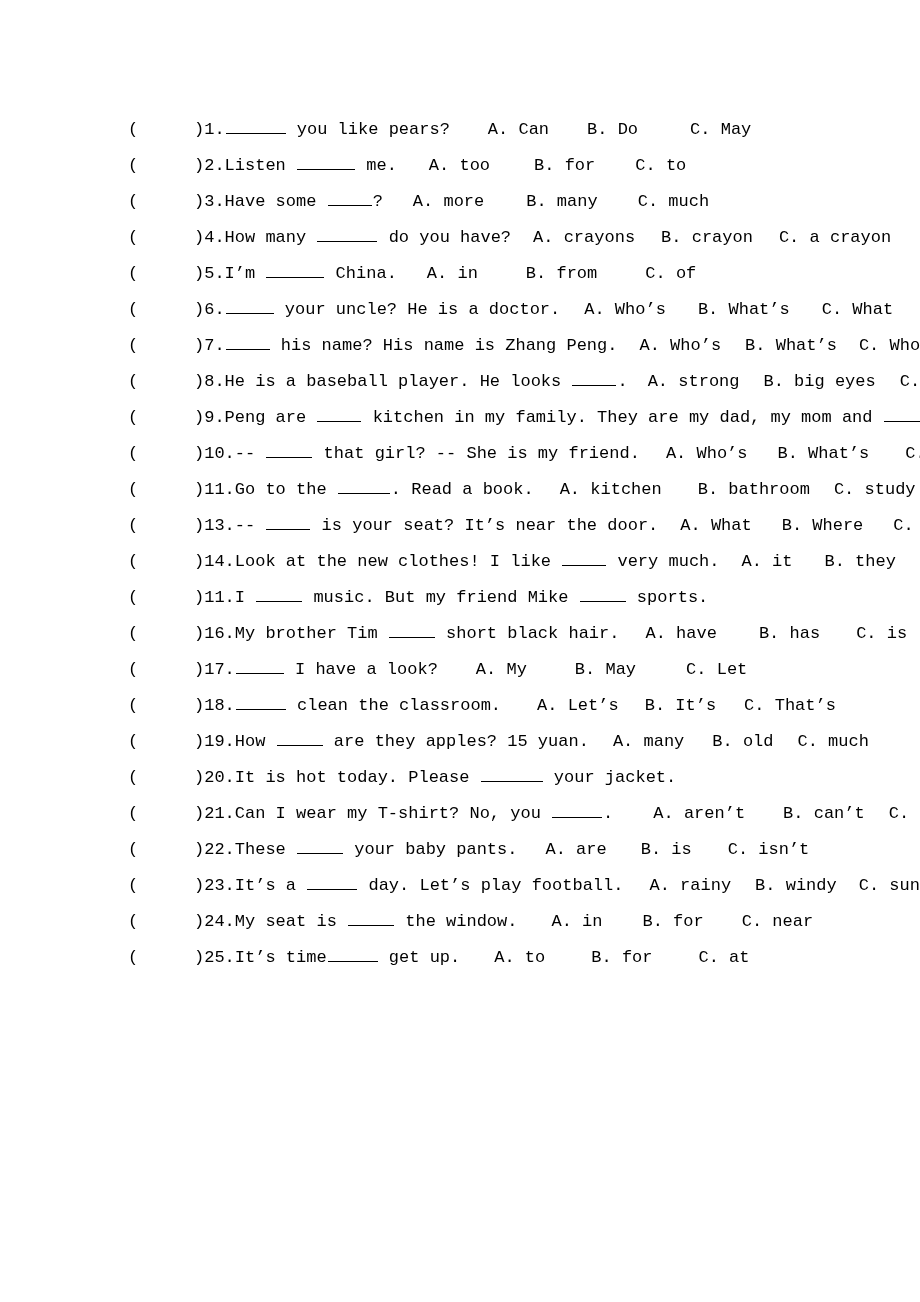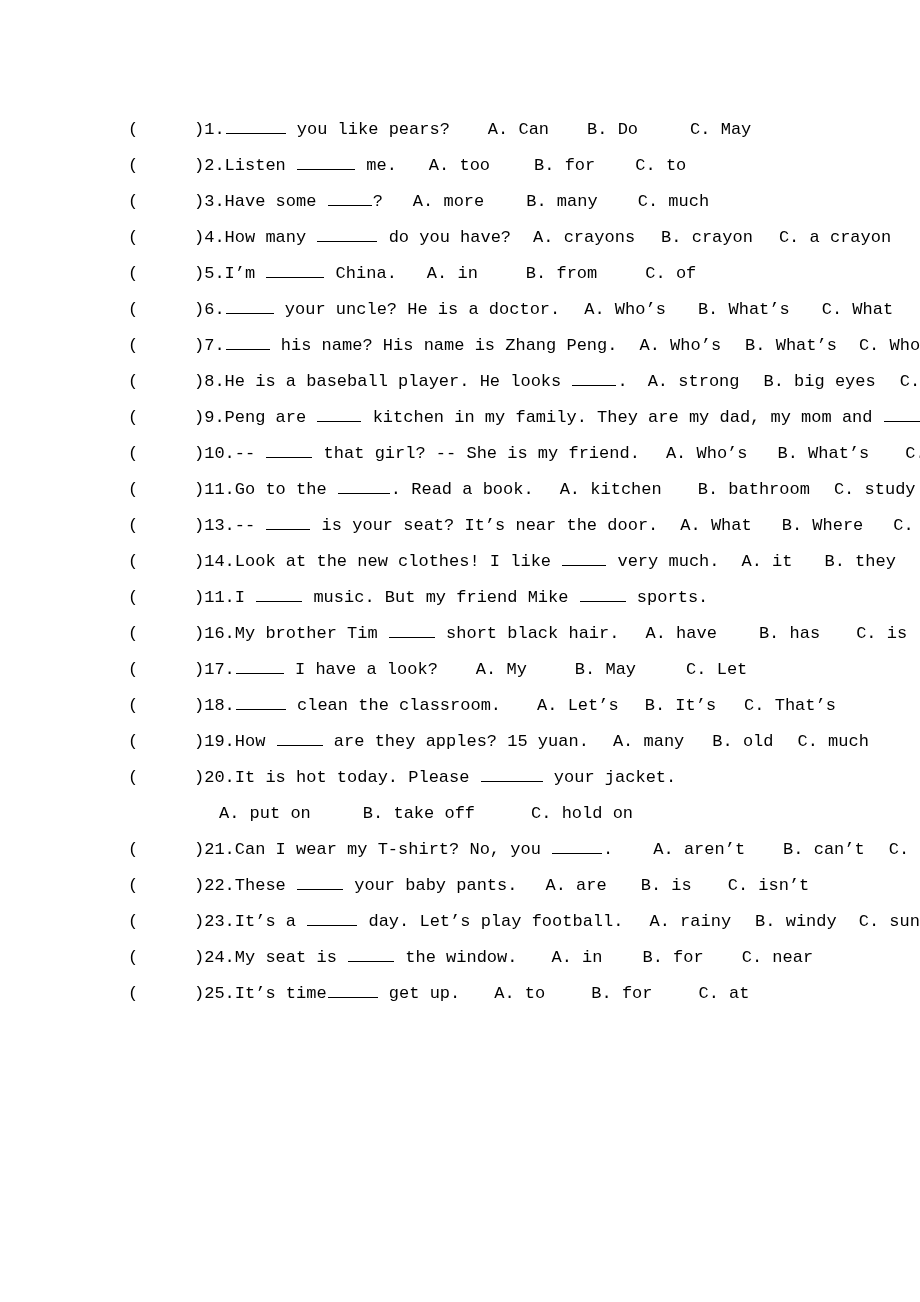--- a/index.html
+++ b/index.html
@@ -95,21 +95,20 @@
       <div class="q-row"><span class="paren-open">(</span><span>)</span><span class="q-num">10.</span><span class="q-body">-- </span><span class="blank" style="width: 46px;"></span><span class="q-body"> that girl?   -- She is my friend.</span><span style="display: inline-block; width: 26px;"></span><span class="opt">A. Who’s</span><span style="display: inline-block; width: 30px;"></span><span class="opt">B. What’s</span><span style="display: inline-block; width: 36px;"></span><span class="opt">C. Who</span></div>
       <div class="q-row"><span class="paren-open">(</span><span>)</span><span class="q-num">11.</span><span class="q-body">Go to the </span><span class="blank" style="width: 52px;"></span><span class="q-body">. Read a book.</span><span style="display: inline-block; width: 26px;"></span><span class="opt">A. kitchen</span><span style="display: inline-block; width: 36px;"></span><span class="opt">B. bathroom</span><span style="display: inline-block; width: 24px;"></span><span class="opt">C. study</span></div>
       <div class="q-row"><span class="paren-open">(</span><span>)</span><span class="q-num">13.</span><span class="q-body">-- </span><span class="blank" style="width: 44px;"></span><span class="q-body"> is your seat? It’s near the door.</span><span style="display: inline-block; width: 22px;"></span><span class="opt">A. What</span><span style="display: inline-block; width: 30px;"></span><span class="opt">B. Where</span><span style="display: inline-block; width: 30px;"></span><span class="opt">C. How</span></div>
       <div class="q-row"><span class="paren-open">(</span><span>)</span><span class="q-num">14.</span><span class="q-body">Look at the new clothes! I like </span><span class="blank" style="width: 44px;"></span><span class="q-body"> very much.</span><span style="display: inline-block; width: 22px;"></span><span class="opt">A. it</span><span style="display: inline-block; width: 32px;"></span><span class="opt">B. they</span><span style="display: inline-block; width: 32px;"></span><span class="opt">C. them</span></div>
       <div class="q-row"><span class="paren-open">(</span><span>)</span><span class="q-num">11.</span><span class="q-body">I </span><span class="blank" style="width: 46px;"></span><span class="q-body"> music. But my friend Mike </span><span class="blank" style="width: 46px;"></span><span class="q-body"> sports.</span></div>
       <div class="q-row"><span class="paren-open">(</span><span>)</span><span class="q-num">16.</span><span class="q-body">My brother Tim </span><span class="blank" style="width: 46px;"></span><span class="q-body"> short black hair.</span><span style="display: inline-block; width: 26px;"></span><span class="opt">A. have</span><span style="display: inline-block; width: 42px;"></span><span class="opt">B. has</span><span style="display: inline-block; width: 36px;"></span><span class="opt">C. is</span></div>
       <div class="q-row"><span class="paren-open">(</span><span>)</span><span class="q-num">17.</span><span class="blank" style="width: 48px;"></span><span class="q-body"> I have a look?</span><span style="display: inline-block; width: 38px;"></span><span class="opt">A. My</span><span style="display: inline-block; width: 48px;"></span><span class="opt">B. May</span><span style="display: inline-block; width: 50px;"></span><span class="opt">C. Let</span></div>
       <div class="q-row"><span class="paren-open">(</span><span>)</span><span class="q-num">18.</span><span class="blank" style="width: 50px;"></span><span class="q-body"> clean the classroom.</span><span style="display: inline-block; width: 36px;"></span><span class="opt">A. Let’s</span><span style="display: inline-block; width: 26px;"></span><span class="opt">B. It’s</span><span style="display: inline-block; width: 28px;"></span><span class="opt">C. That’s</span></div>
       <div class="q-row"><span class="paren-open">(</span><span>)</span><span class="q-num">19.</span><span class="q-body">How </span><span class="blank" style="width: 46px;"></span><span class="q-body"> are they apples?   15 yuan.</span><span style="display: inline-block; width: 24px;"></span><span class="opt">A. many</span><span style="display: inline-block; width: 28px;"></span><span class="opt">B. old</span><span style="display: inline-block; width: 24px;"></span><span class="opt">C. much</span></div>
       <div class="q-row"><span class="paren-open">(</span><span>)</span><span class="q-num">20.</span><span class="q-body">It is hot today. Please </span><span class="blank" style="width: 62px;"></span><span class="q-body"> your jacket.</span></div>
-      <div class="q-row cont"><span style="display: inline-block; width: 0px;"></span><span class="opt">A. put on</span><span style="display: inline-block; width: 52px;"></span><span class="opt">B. take off</span><span style="display: inline-block; width: 56px;"></span><span class="opt">C. hold on</span></div>
       <div class="q-row"><span class="paren-open">(</span><span>)</span><span class="q-num">21.</span><span class="q-body">Can I wear my T-shirt?   No, you </span><span class="blank" style="width: 50px;"></span><span class="q-body">.</span><span style="display: inline-block; width: 40px;"></span><span class="opt">A. aren’t</span><span style="display: inline-block; width: 38px;"></span><span class="opt">B. can’t</span><span style="display: inline-block; width: 24px;"></span><span class="opt">C. can</span></div>
       <div class="q-row"><span class="paren-open">(</span><span>)</span><span class="q-num">22.</span><span class="q-body">These </span><span class="blank" style="width: 46px;"></span><span class="q-body"> your baby pants.</span><span style="display: inline-block; width: 28px;"></span><span class="opt">A. are</span><span style="display: inline-block; width: 34px;"></span><span class="opt">B. is</span><span style="display: inline-block; width: 36px;"></span><span class="opt">C. isn’t</span></div>
       <div class="q-row"><span class="paren-open">(</span><span>)</span><span class="q-num">23.</span><span class="q-body">It’s a </span><span class="blank" style="width: 50px;"></span><span class="q-body"> day. Let’s play football.</span><span style="display: inline-block; width: 26px;"></span><span class="opt">A. rainy</span><span style="display: inline-block; width: 24px;"></span><span class="opt">B. windy</span><span style="display: inline-block; width: 22px;"></span><span class="opt">C. sunny</span></div>
       <div class="q-row"><span class="paren-open">(</span><span>)</span><span class="q-num">24.</span><span class="q-body">My seat is </span><span class="blank" style="width: 46px;"></span><span class="q-body"> the window.</span><span style="display: inline-block; width: 34px;"></span><span class="opt">A. in</span><span style="display: inline-block; width: 40px;"></span><span class="opt">B. for</span><span style="display: inline-block; width: 38px;"></span><span class="opt">C. near</span></div>
       <div class="q-row"><span class="paren-open">(</span><span>)</span><span class="q-num">25.</span><span class="q-body">It’s time</span><span class="blank" style="width: 50px;"></span><span class="q-body"> get up.</span><span style="display: inline-block; width: 34px;"></span><span class="opt">A. to</span><span style="display: inline-block; width: 46px;"></span><span class="opt">B. for</span><span style="display: inline-block; width: 46px;"></span><span class="opt">C. at</span></div>
     </div>
 
 </div>
 
 </body></html>

